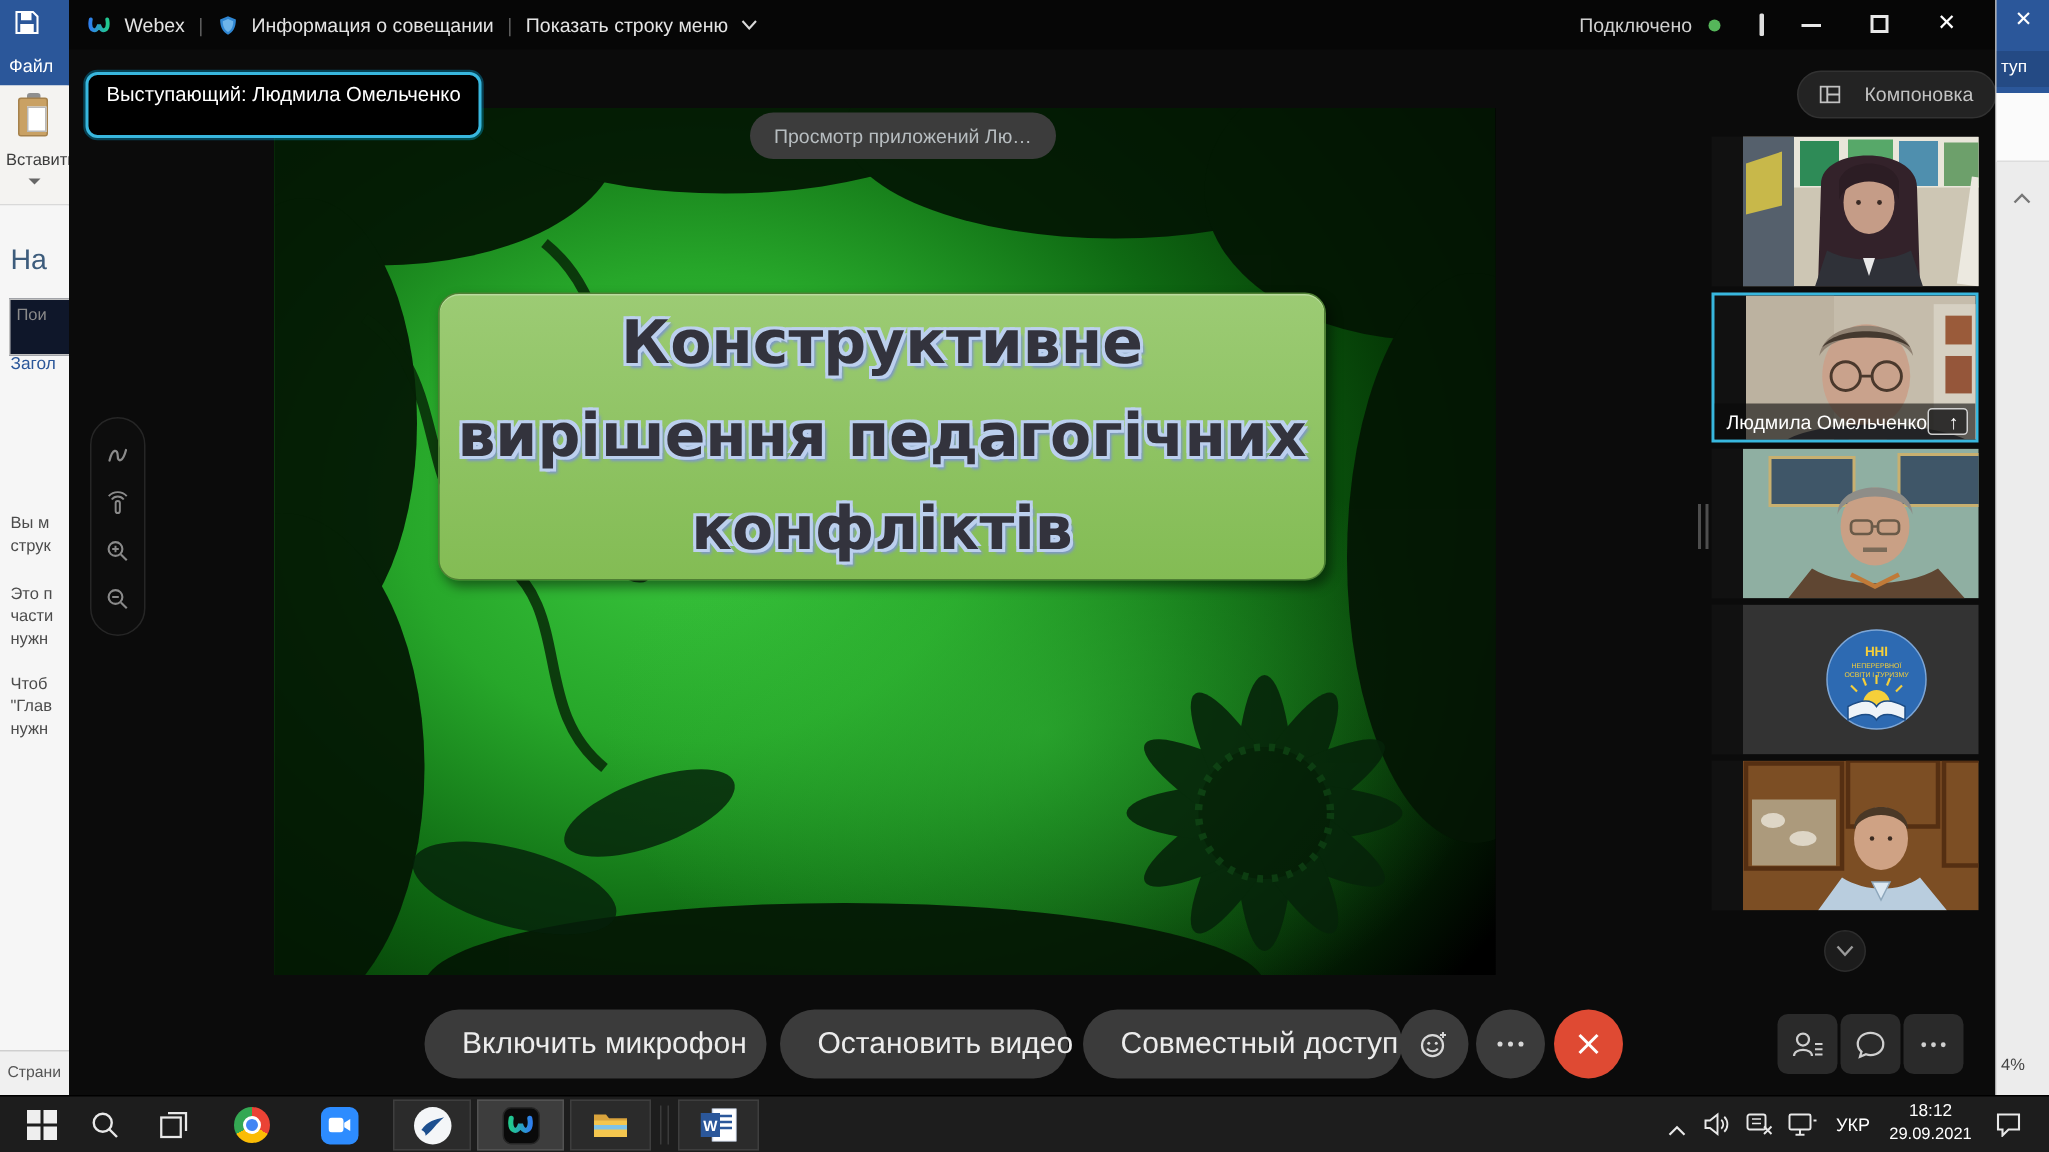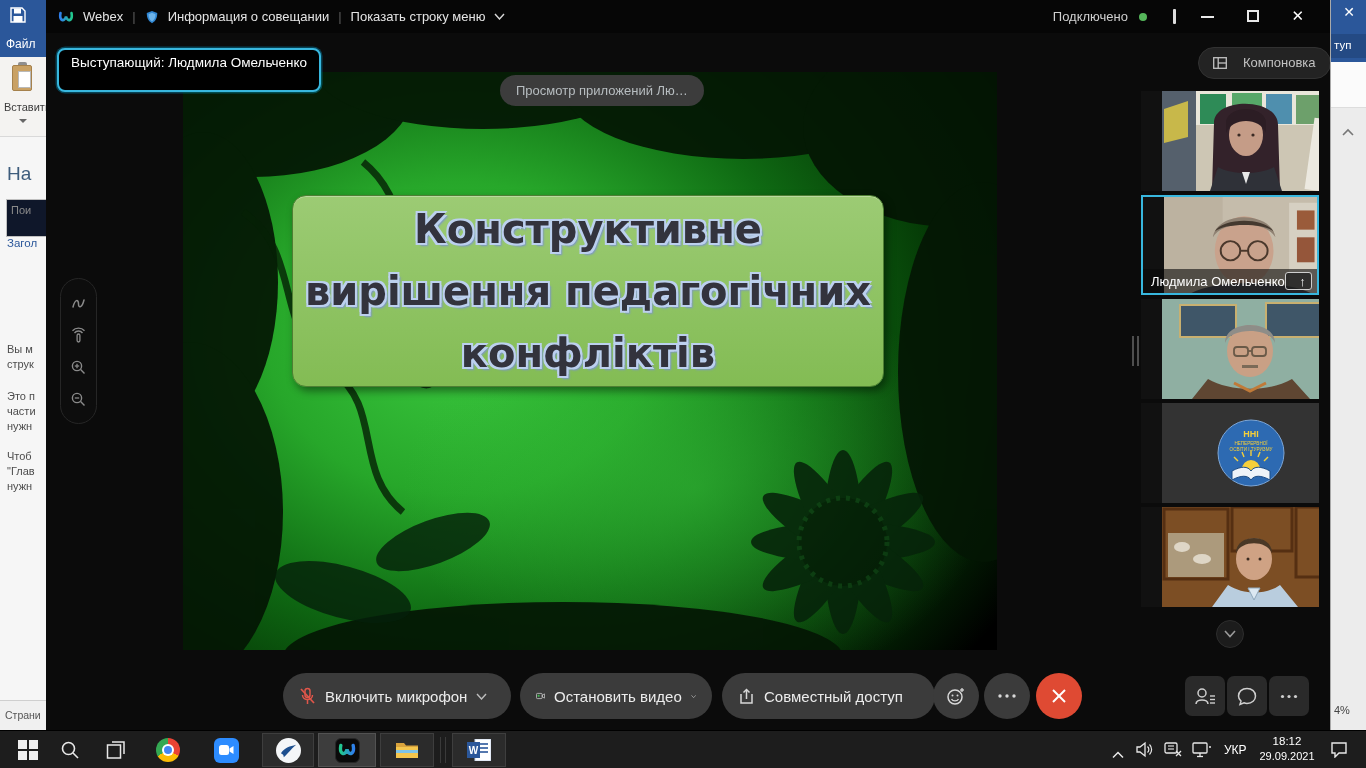--- a/index.html
+++ b/index.html
@@ -87,21 +87,21 @@
   .thumb svg{display:block;}
   .thumb.active{border:2px solid var(--accent);}
   .t-label{position:absolute;left:0;bottom:0;width:100%;height:24px;background:rgba(10,10,10,.6);display:flex;align-items:center;}
   .t-label span{color:#fff;font-size:13px;padding-left:8px;white-space:nowrap;flex:1;}
   .t-chip{width:22px;height:18px;margin-right:5px;border:1px solid #cfcfcf;border-radius:3px;background:rgba(30,30,30,.7);
     display:flex;align-items:center;justify-content:center;color:#fff;font-size:11px;line-height:11px;}
   .scroll-down{left:1170px;top:620px;width:28px;height:28px;border-radius:50%;background:#1c1c1c;border:1px solid #2d2d2d;
     display:flex;align-items:center;justify-content:center;}
 
   
-  .ctl-pill{top:673px;height:46px;border-radius:23px;background:#3b3b3b;color:#ececec;font-size:15px;
+  .ctl-pill{top:673px;height:46px;border-radius:23px;background:#3b3b3b;color:#ececec;font-size:20px;
     display:flex;align-items:center;gap:9px;padding:0 16px;white-space:nowrap;}
   .ctl-circle{top:673px;width:46px;height:46px;border-radius:50%;background:#3b3b3b;display:flex;align-items:center;justify-content:center;}
   .ctl-leave{background:var(--leave-red);}
   .rc-btn{top:676px;width:40px;height:40px;border-radius:7px;background:#2a2a2a;display:flex;align-items:center;justify-content:center;}
 
   
   #tb{left:0;top:730px;width:1366px;height:38px;background:#1d1d1d;border-top:1px solid #000;}
   .tb-app{top:2px;height:34px;display:flex;align-items:center;justify-content:center;}
   .tb-box{background:#2b2b2b;border:1px solid #3e3e3e;}
   .tb-box.active{background:#3d3d3d;border-color:#525252;}

